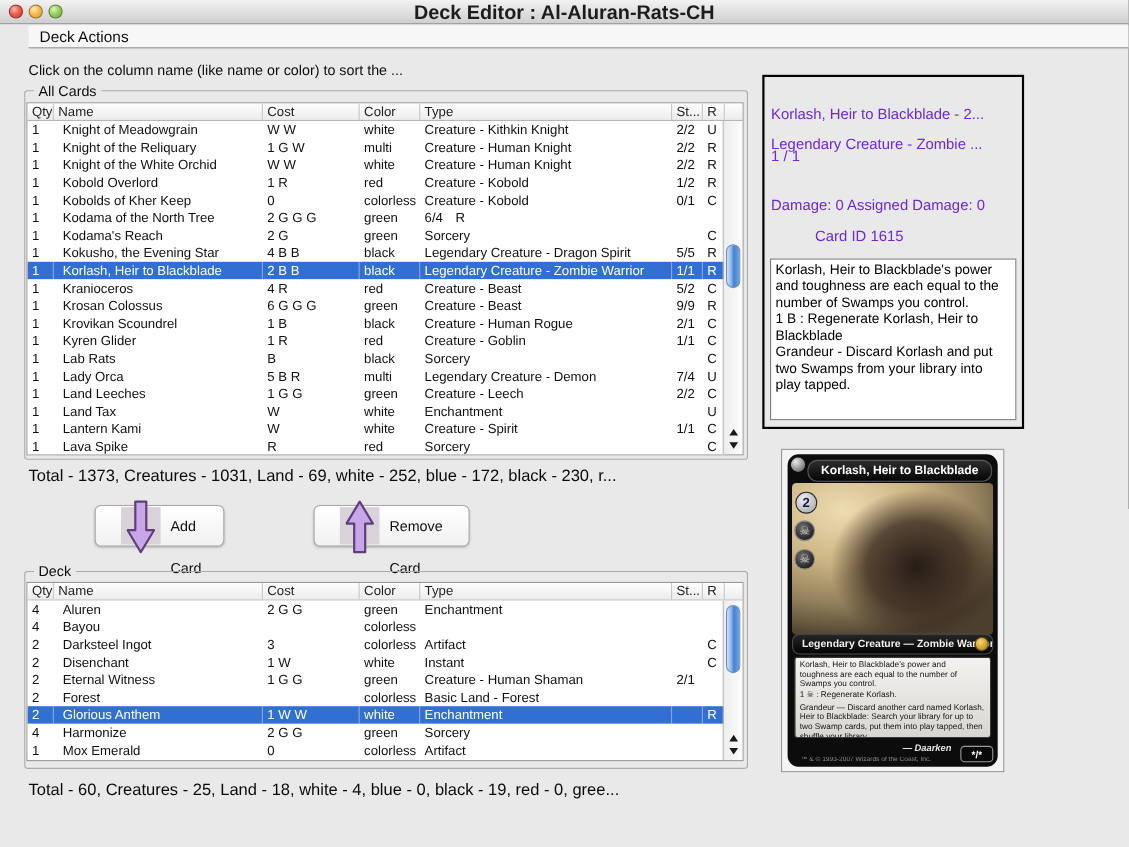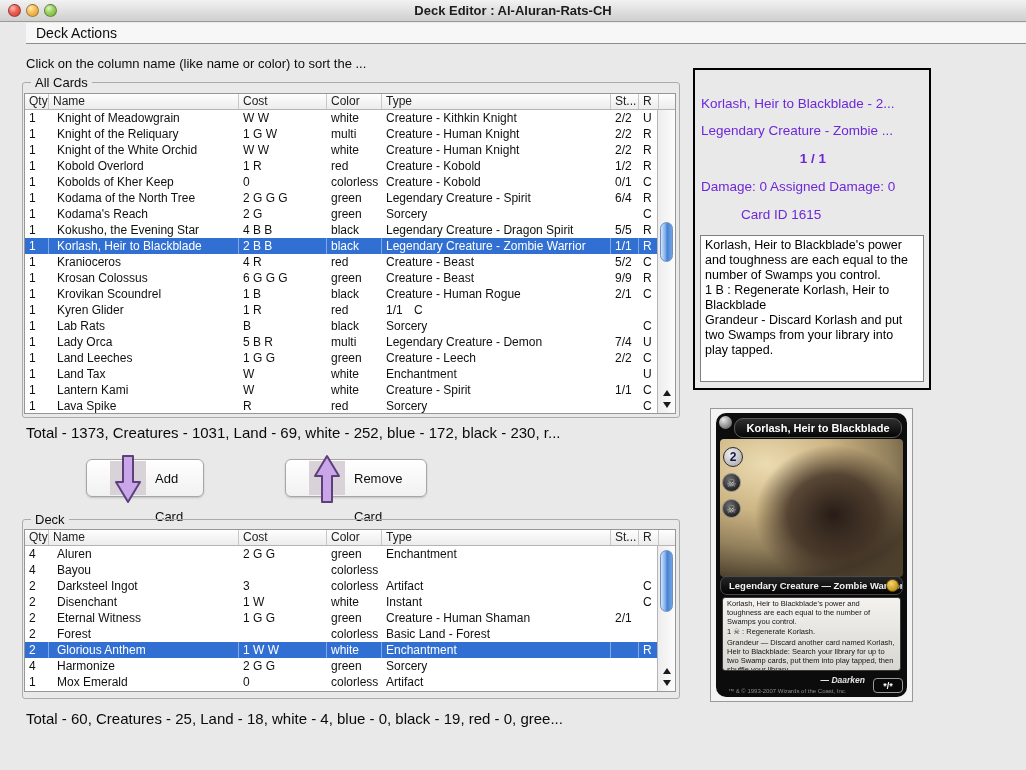--- a/index.html
+++ b/index.html
@@ -2,21 +2,21 @@
 <html><head>
 <meta charset="utf-8">
 <style>
   * { margin:0; padding:0; box-sizing:border-box; }
   body { font-family:"Liberation Sans", sans-serif; background:#555; }
   .window { position:relative; width:1026px; height:770px; background:#e9e9e9; overflow:hidden; }
 
   
   .titlebar { position:absolute; left:0; top:0; width:1026px; height:22px;
     background:linear-gradient(#f2f2f2,#cfcfcf); border-bottom:1px solid #9a9a9a; }
-  .title { text-align:center; font-size:13px; font-weight:bold; line-height:22px; color:#1c1c1c; }
+  .title { text-align:center; font-size:18px; font-weight:bold; line-height:22px; color:#1c1c1c; }
   .lights { position:absolute; left:8px; top:4px; display:flex; gap:5px; }
   .light { width:13px; height:13px; border-radius:50%; border:1px solid rgba(0,0,0,0.35); }
   .light.red { background:radial-gradient(circle at 35% 30%, #ffb9b0, #ec5f52 45%, #cf382c); }
   .light.yellow { background:radial-gradient(circle at 35% 30%, #ffeab8, #f5bd54 45%, #dd9a2a); }
   .light.green { background:radial-gradient(circle at 35% 30%, #d9f6bb, #9bcf62 45%, #6cae31); }
 
   
   .menubar { position:absolute; left:0; top:23px; width:1026px; height:21px;
     background:#f7f7f7; border-bottom:1px solid #8d8d8d;margin-left:26px; }
   .menu-item { display:inline-block; font-size:14px; line-height:20px; padding-left:10px; color:#0d0d0d; }
@@ -75,21 +75,21 @@
   .btn-remove { left:285px; top:459px; width:142px; }
   .icon-band { position:absolute; left:23px; top:1px; bottom:1px; width:36px; background:#d9d3d9; }
   .arrow-svg { position:absolute; left:28px; top:-6px; width:26px; height:50px; }
   .btn-label { position:absolute; left:68px; top:0; line-height:38px; font-size:13px; color:#0d0d0d; }
 
   
   .details { position:absolute; left:693px; top:68px; width:238px; height:322px;
     border:2px solid #000; background:#e9e9e9; }
   .d-line { position:absolute; left:6px; right:4px; font-size:13.5px; color:#6d28d9;
     white-space:nowrap; overflow:hidden; }
-  .d1{top:26px;} .d2{top:53px;} .d3{top:81px; text-align:center;font-weight:bold;} .d4{top:109px;} .d5{top:137px;margin-left:40px;}
+  .d1{top:26px;} .d2{top:53px;} .d3{top:64px; } .d4{top:109px;} .d5{top:137px;margin-left:40px;}
   .rules { position:absolute; left:5px; top:165px; width:224px; height:147px; background:#fff;
     border:1px solid #7f7f7f; font-size:12.5px; line-height:15px; padding:2px 4px; color:#000;
     white-space:pre-line; overflow:hidden; }
 
   
   .cardpanel { position:absolute; left:710px; top:408px; width:203px; height:294px;
     background:#f4f4f4; border:1px solid #999; }
   .mtgcard { position:absolute; left:5px; top:4px; width:191px; height:284px;
     background:#0c0c0c; border-radius:10px; overflow:hidden; }
   .c-art { position:absolute; left:4px; top:26px; right:4px; height:138px; border-radius:4px;
@@ -206,21 +206,20 @@
           <div class="tcell c3">colorless</div>
           <div class="tcell c4">Creature - Kobold</div>
           <div class="tcell c5">0/1</div>
           <div class="tcell c6">C</div>
         </div>
         <div class="trow">
           <div class="tcell c0">1</div>
           <div class="tcell c1">Kodama of the North Tree</div>
           <div class="tcell c2">2 G G G</div>
           <div class="tcell c3">green</div>
-          <div class="tcell c4">Legendary Creature - Spirit</div>
           <div class="tcell c5">6/4</div>
           <div class="tcell c6">R</div>
         </div>
         <div class="trow">
           <div class="tcell c0">1</div>
           <div class="tcell c1">Kodama's Reach</div>
           <div class="tcell c2">2 G</div>
           <div class="tcell c3">green</div>
           <div class="tcell c4">Sorcery</div>
           <div class="tcell c5"></div>
@@ -269,20 +268,21 @@
           <div class="tcell c3">black</div>
           <div class="tcell c4">Creature - Human Rogue</div>
           <div class="tcell c5">2/1</div>
           <div class="tcell c6">C</div>
         </div>
         <div class="trow">
           <div class="tcell c0">1</div>
           <div class="tcell c1">Kyren Glider</div>
           <div class="tcell c2">1 R</div>
           <div class="tcell c3">red</div>
+          <div class="tcell c4">Creature - Goblin</div>
           <div class="tcell c5">1/1</div>
           <div class="tcell c6">C</div>
         </div>
         <div class="trow">
           <div class="tcell c0">1</div>
           <div class="tcell c1">Lab Rats</div>
           <div class="tcell c2">B</div>
           <div class="tcell c3">black</div>
           <div class="tcell c4">Sorcery</div>
           <div class="tcell c5"></div>

